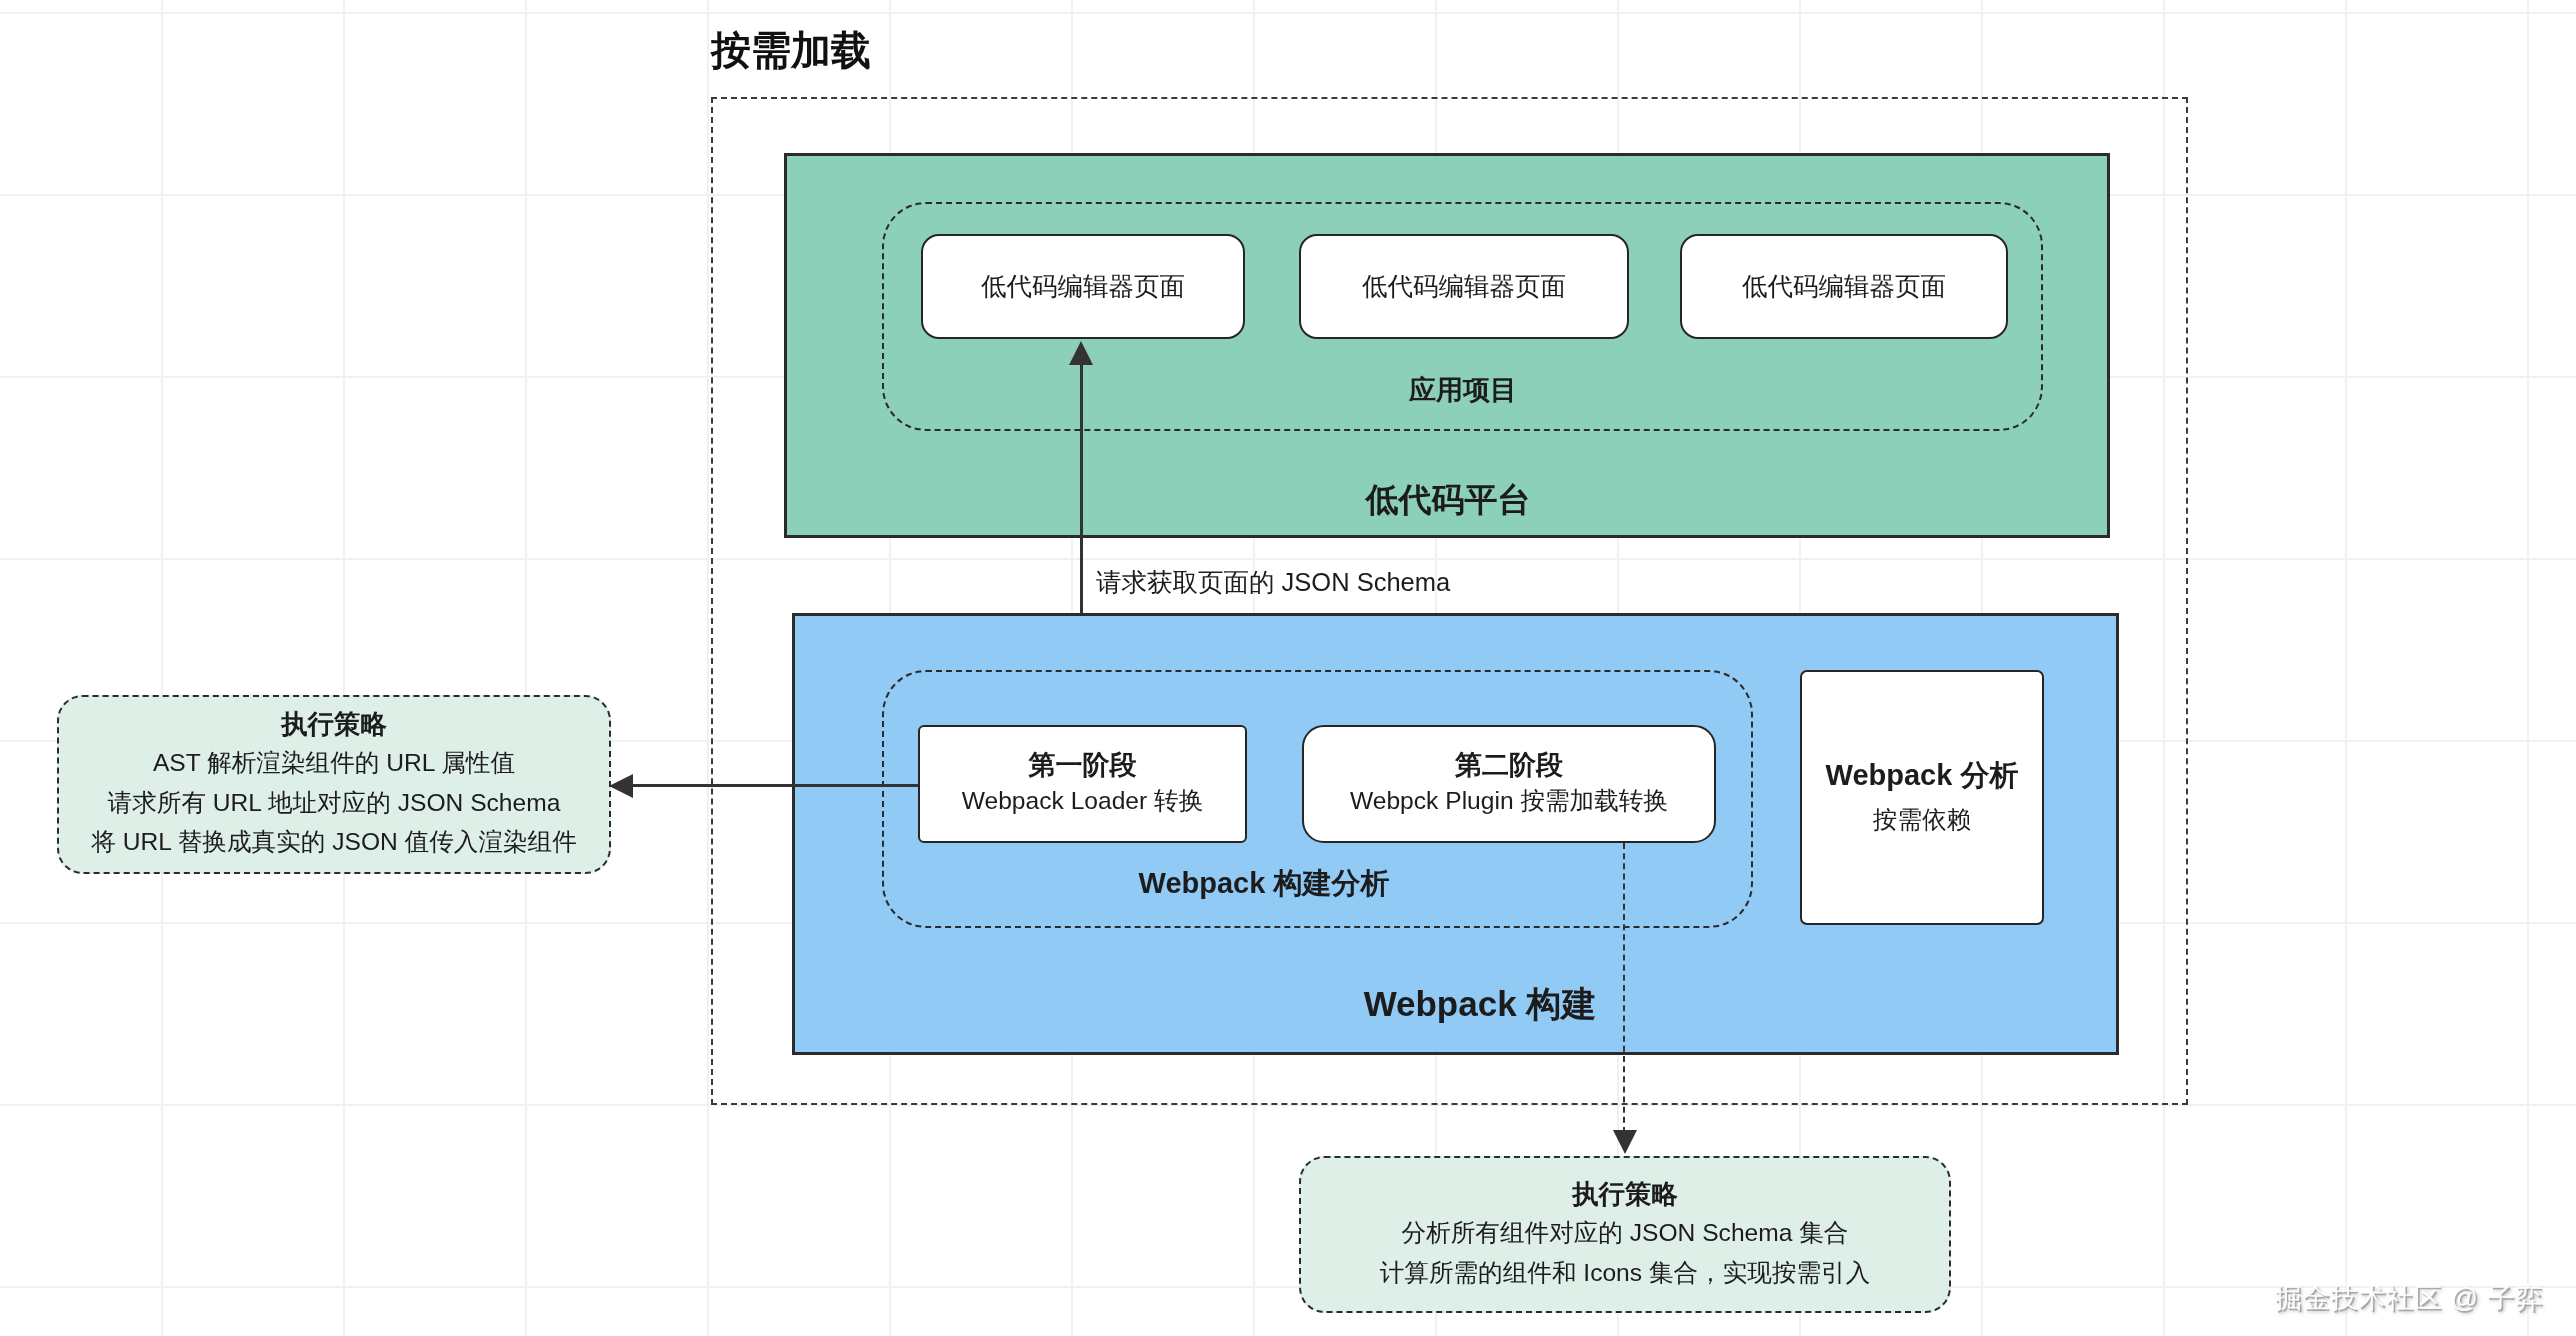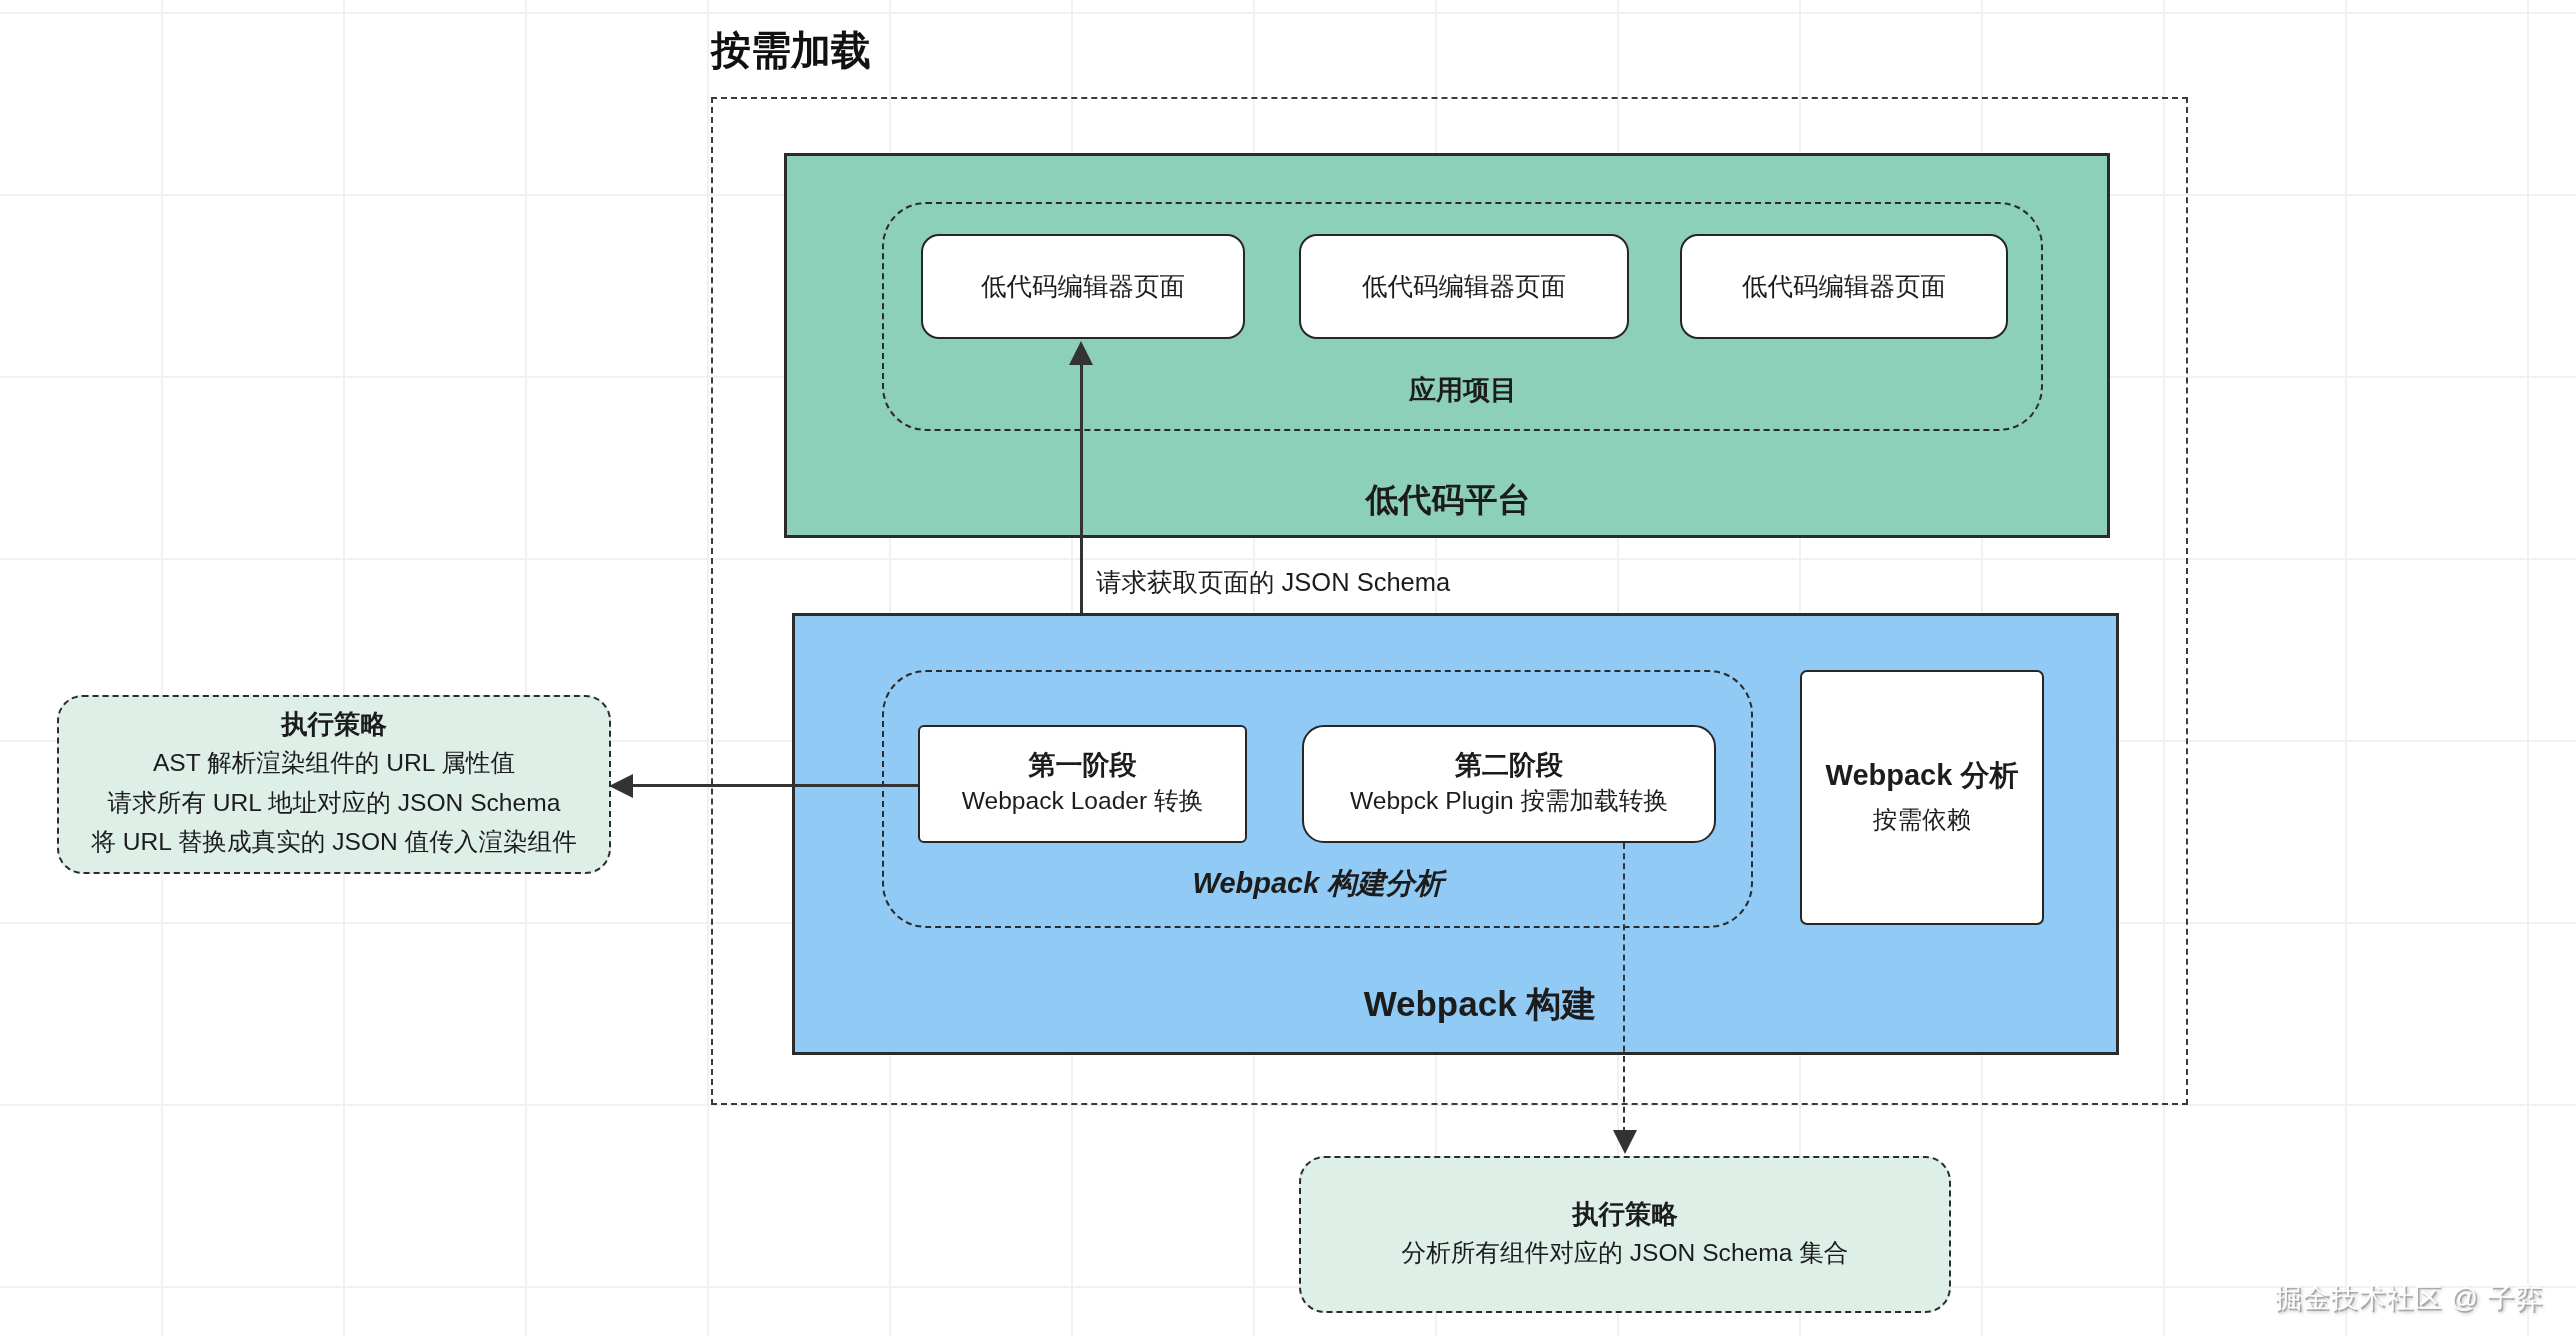--- a/index.html
+++ b/index.html
@@ -88,21 +88,21 @@
   <div class="abs node" style="left:918px;top:725px;width:329px;height:118px;border-radius:6px;">
     <div class="node-title">第一阶段</div>
     <div class="node-sub">Webpack Loader 转换</div>
   </div>
 
   <div class="abs node" style="left:1302px;top:725px;width:414px;height:118px;border-radius:22px;">
     <div class="node-title">第二阶段</div>
     <div class="node-sub">Webpck Plugin 按需加载转换</div>
   </div>
 
-  <div class="abs zone-label" style="left:1318px;top:864px;transform:translateX(-50%);font-size:29px;font-style:italic;">Webpack 构建分析</div>
+  <div class="abs zone-label" style="left:1264px;top:864px;transform:translateX(-50%);font-size:29px;">Webpack 构建分析</div>
 
   <div class="abs node" style="left:1800px;top:670px;width:244px;height:255px;border-radius:7px;">
     <div class="node-title" style="font-size:29px;">Webpack 分析</div>
     <div class="node-sub" style="margin-top:7.3px;">按需依赖</div>
   </div>
 
   <div class="abs zone-label" style="left:1480px;top:981px;transform:translateX(-50%);font-size:35px;">Webpack 构建</div>
 
   <div class="abs arrow-line-h" style="left:631px;top:784px;width:287px;"></div>
   <div class="abs tri tri-left" style="left:609px;top:774px;"></div>
@@ -113,18 +113,19 @@
     <div class="line">请求所有 URL 地址对应的 JSON Schema</div>
     <div class="line">将 URL 替换成真实的 JSON 值传入渲染组件</div>
   </div>
 
   <div class="abs arrow-line-dashed" style="left:1623px;top:843px;height:290px;"></div>
   <div class="abs tri tri-down" style="left:1613px;top:1130px;"></div>
 
   <div class="abs strategy" style="left:1299px;top:1156px;width:652px;height:157px;">
     <div class="node-title">执行策略</div>
     <div class="line">分析所有组件对应的 JSON Schema 集合</div>
+    <div class="line">计算所需的组件和 Icons 集合，实现按需引入</div>
   </div>
 
   <div class="abs watermark" style="right:33px;bottom:20px;">掘金技术社区 @ 子弈</div>
 
 </div>
 
 
 </body></html>

